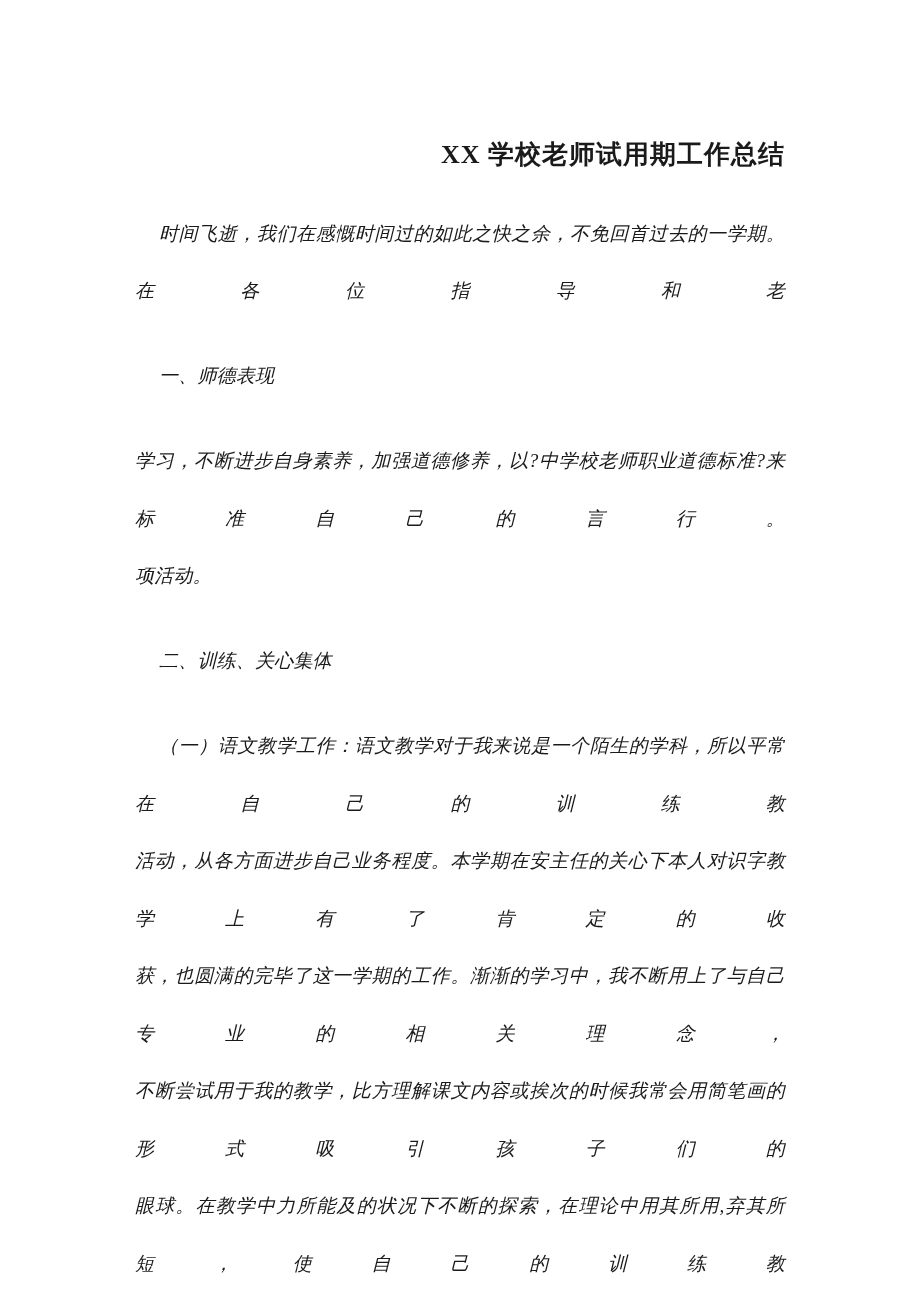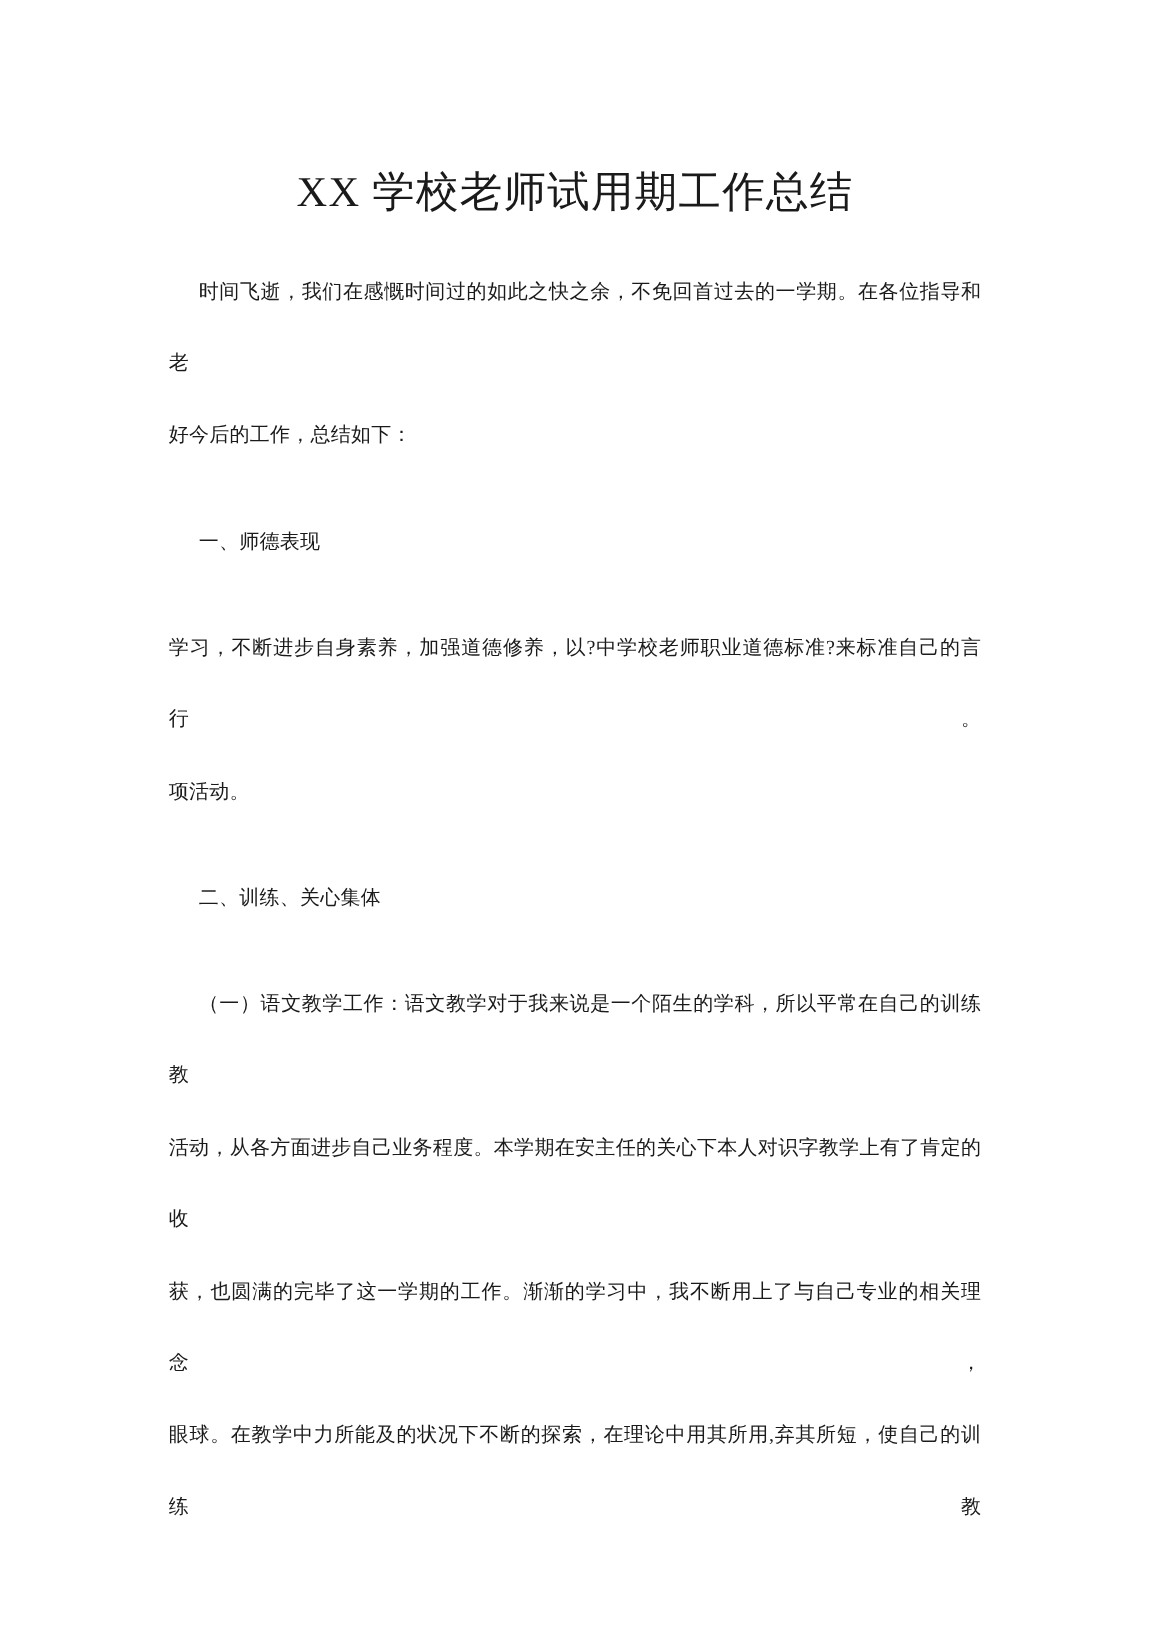--- a/index.html
+++ b/index.html
@@ -19,67 +19,68 @@
     box-sizing: border-box;
   }
   .content {
     box-sizing: border-box;
     padding: 126px 135px 0 135px;
     width: 100%;
   }
   .doc-title {
     margin: 0 0 21px 0;
     padding: 0;
-    font-size: 34px;
-    font-weight: normal;
-    text-align: center;
+    font-size: 26px;
+    font-weight: bold;
+    text-align: right;
     line-height: 57.5px;
     letter-spacing: 1px;
     white-space: nowrap;
   }
   .block {
     margin: 0 0 27.5px 0;
   }
   .line {
-    font-size: 16px;
+    font-size: 19px;
     line-height: 57.5px;
     letter-spacing: 0.2px;
     text-align: left;
+    font-style: italic;
   }
   .line.indent {
     text-indent: 24px;
   }
   .line.fill {
     text-align: justify;
     text-align-last: justify;
     -moz-text-align-last: justify;
   }
 </style>
 </head>
 <body>
 
 <div class="page" style="background: rgb(255, 255, 255); color: rgb(26, 26, 26);">
   <div class="content">
     <h1 class="doc-title">XX 学校老师试用期工作总结</h1>
     <div id="doc-body">
         <div class="block">
           <div class="line indent fill">时间飞逝，我们在感慨时间过的如此之快之余，不免回首过去的一学期。在各位指导和老</div>
-          <div class="line">好今后的工作，总结如下：</div>
         </div>
         <div class="block">
           <div class="line indent">一、师德表现</div>
         </div>
         <div class="block">
           <div class="line fill">学习，不断进步自身素养，加强道德修养，以?中学校老师职业道德标准?来标准自己的言行。</div>
           <div class="line">项活动。</div>
         </div>
         <div class="block">
           <div class="line indent">二、训练、关心集体</div>
         </div>
         <div class="block">
           <div class="line indent fill">（一）语文教学工作：语文教学对于我来说是一个陌生的学科，所以平常在自己的训练教</div>
           <div class="line fill">活动，从各方面进步自己业务程度。本学期在安主任的关心下本人对识字教学上有了肯定的收</div>
           <div class="line fill">获，也圆满的完毕了这一学期的工作。渐渐的学习中，我不断用上了与自己专业的相关理念，</div>
+          <div class="line fill">不断尝试用于我的教学，比方理解课文内容或挨次的时候我常会用简笔画的形式吸引孩子们的</div>
           <div class="line fill">眼球。在教学中力所能及的状况下不断的探索，在理论中用其所用,弃其所短，使自己的训练教</div>
         </div>
       </div>
   </div>
 </div>
 
 </body></html>

